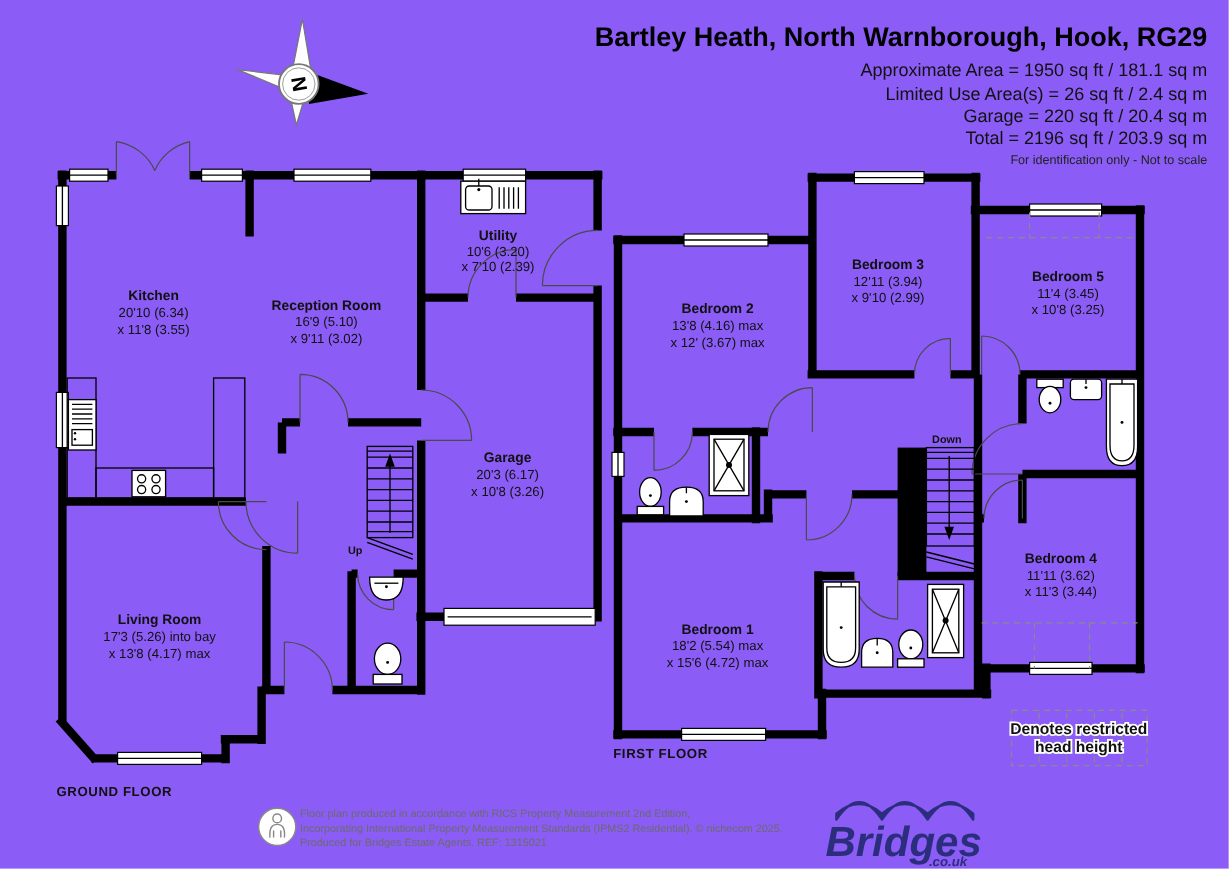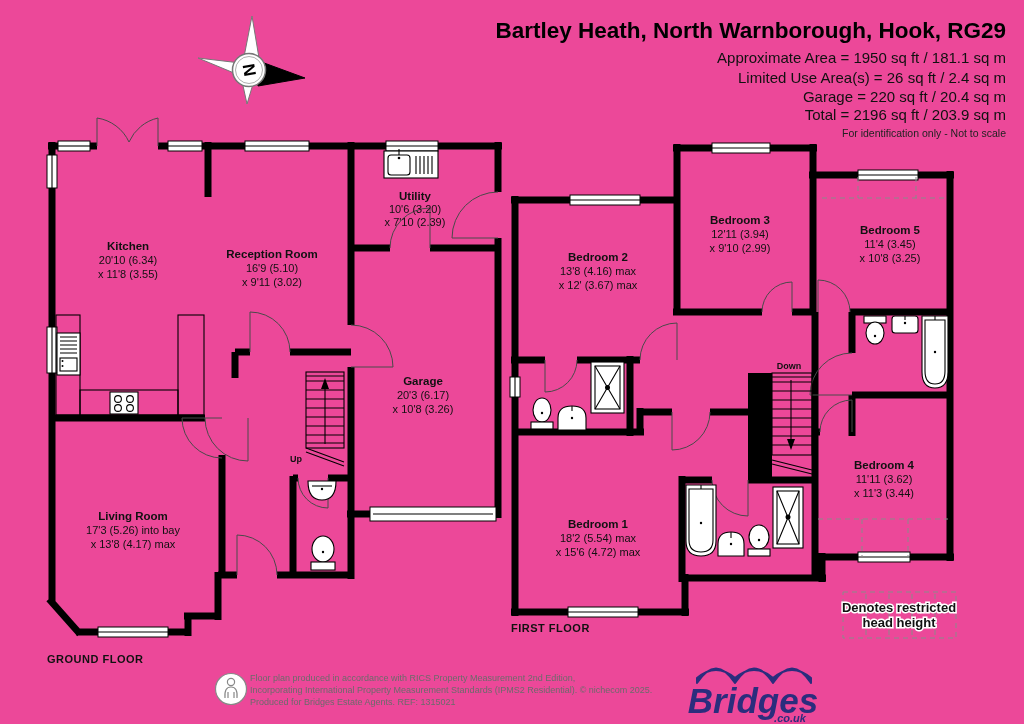--- a/index.html
+++ b/index.html
@@ -1,16 +1,16 @@
 <!DOCTYPE html>
 <html><head>
 <meta charset="utf-8">
 <style>
   html,body{margin:0;padding:0;background:#fff;}
-  #page{position:relative;width:1024px;height:724px;background:#ec4899;overflow:hidden;
+  #page{position:relative;width:1024px;height:724px;background:#8b5cf6;overflow:hidden;
         font-family:"Liberation Sans", sans-serif;}
   svg text{font-family:"Liberation Sans", sans-serif;}
   .wall{stroke:#000;stroke-width:7;fill:none;}
   .thin{stroke:#000;stroke-width:1.1;fill:none;}
   .arc{stroke:#4a4a4a;stroke-width:1;fill:none;}
   .fix{stroke:#000;stroke-width:1.1;fill:#fff;}
   .winrect{fill:#fff;stroke:#000;stroke-width:1;}
   .dash{stroke:#8a8a8a;stroke-width:1;fill:none;stroke-dasharray:5 4;}
   .roomname{font-size:11.5px;font-weight:bold;fill:#111;}
   .roomdim{font-size:11px;fill:#111;}

